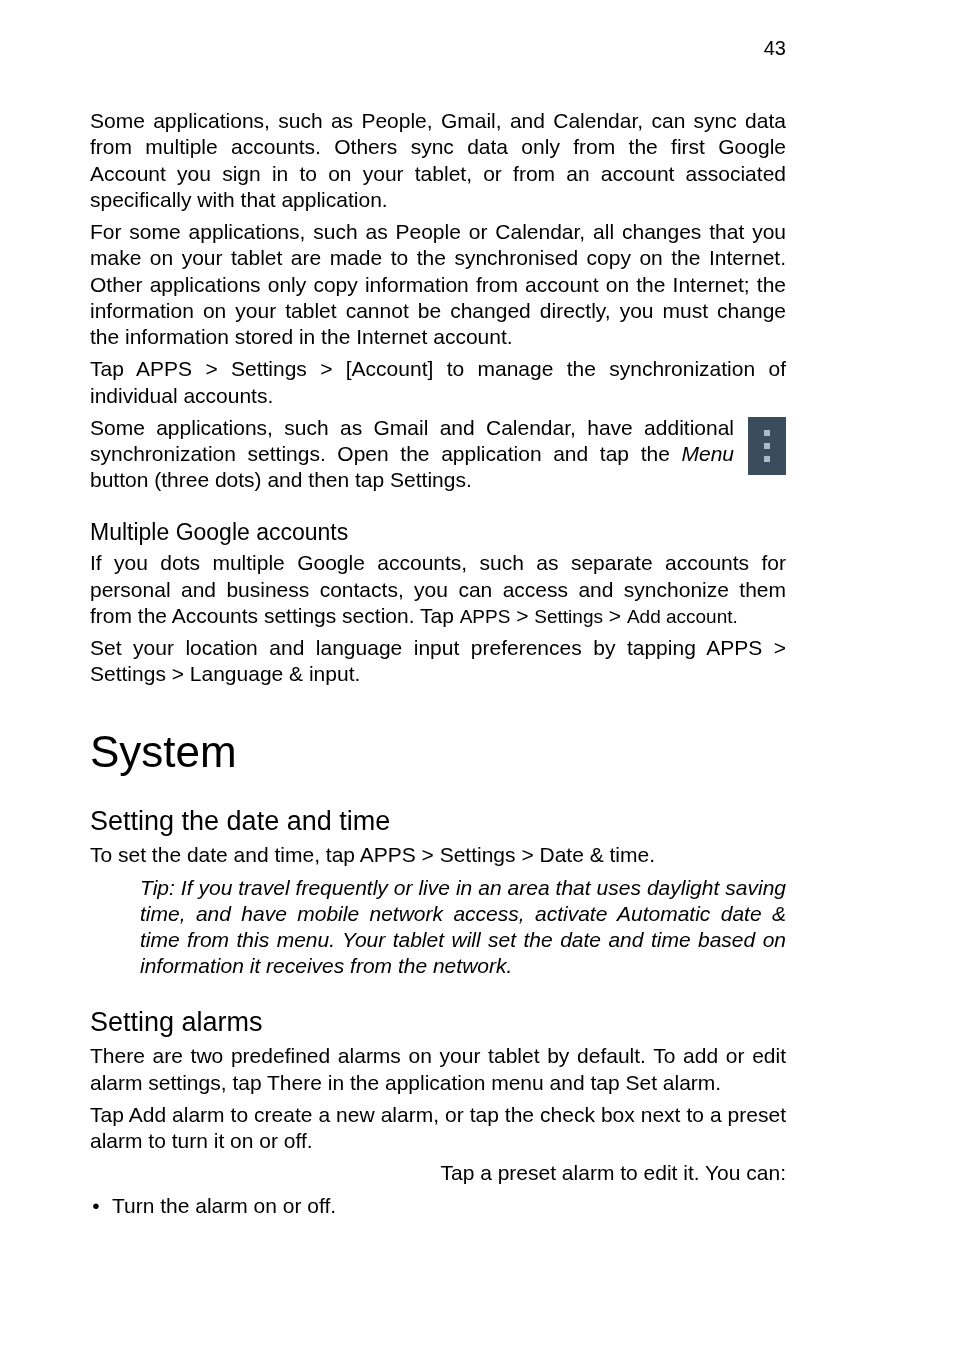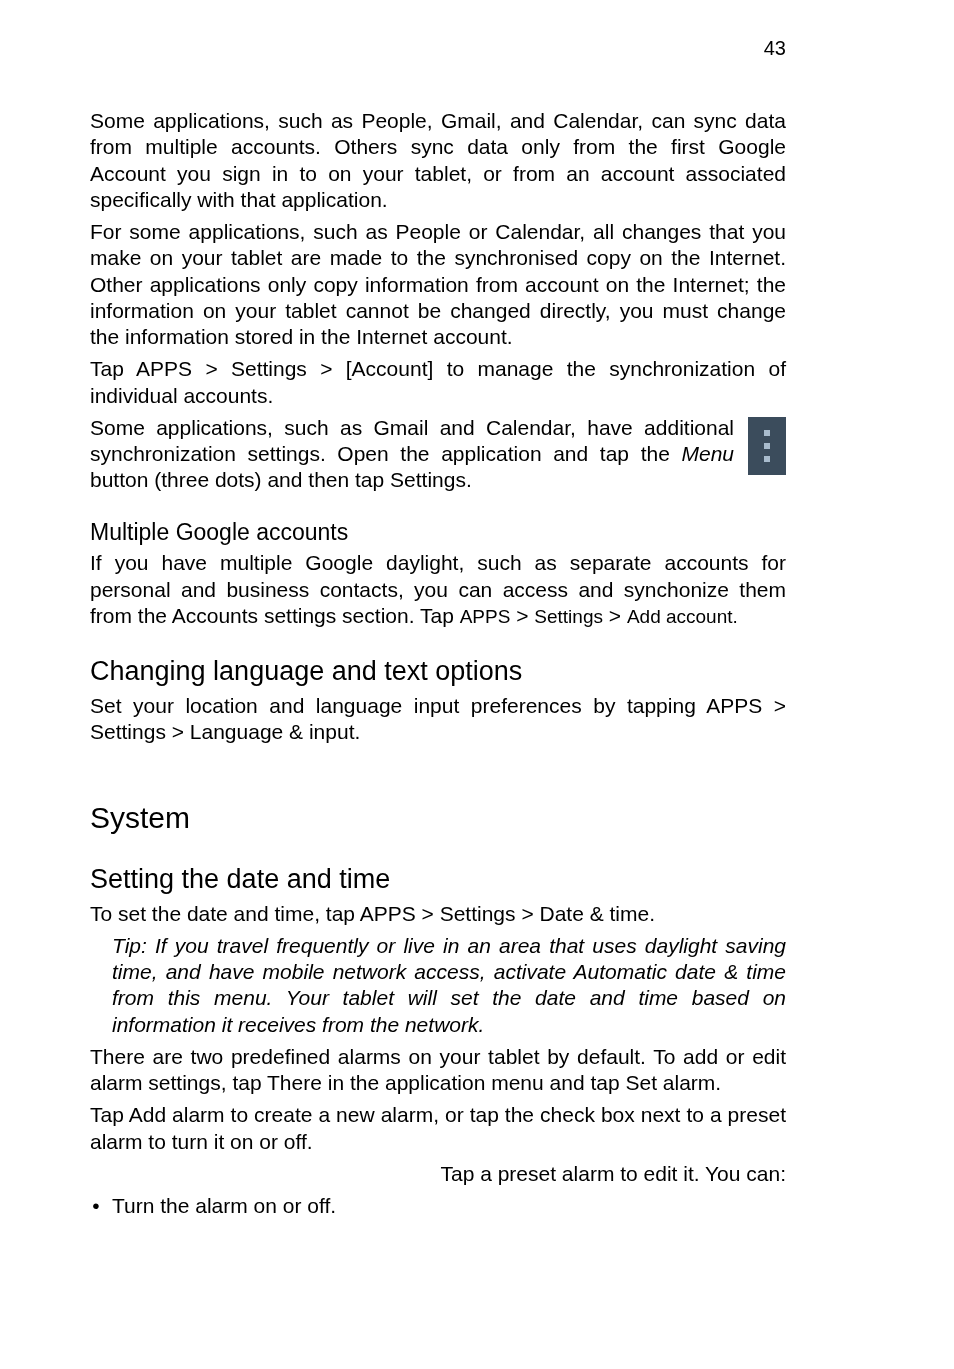--- a/index.html
+++ b/index.html
@@ -35,23 +35,23 @@
     font-size: 23px;
     font-weight: normal;
     margin: 24px 0 4px 0;
   }
   .h2 {
     font-size: 27px;
     font-weight: normal;
     margin: 26px 0 4px 0;
   }
   .h1 {
-    font-size: 30px;
+    font-size: 44px;
     font-weight: normal;
-    margin: 54px 0 18px 0;
+    margin: 36px 0 18px 0;
   }
   .bold { font-weight: normal; }
   .italic { font-style: italic; }
   .block-with-icon {
     position: relative;
     padding-right: 52px;
     text-align: justify;
   }
   .menu-icon-box {
     position: absolute;
@@ -59,21 +59,21 @@
     top: 2px;
     width: 38px;
     height: 58px;
     background: #3b4c5c;
     display: flex;
     align-items: center;
     justify-content: center;
   }
   .menu-icon-box svg { display: block; }
   .tip-block {
-    margin: 2px 0 6px 22px;
+    margin: 2px 0 6px 50px;
     font-style: italic;
     text-align: justify;
   }
   .bullet-row {
     display: flex;
     gap: 10px;
     margin-top: 2px;
   }
   .bullet-dot {
     width: 12px;
@@ -105,39 +105,39 @@
         <svg width="14" height="38" viewBox="0 0 14 38">
           <rect x="4" y="3" width="6" height="6" fill="#a9bccd"></rect>
           <rect x="4" y="16" width="6" height="6" fill="#a9bccd"></rect>
           <rect x="4" y="29" width="6" height="6" fill="#a9bccd"></rect>
         </svg>
       </div>
     </div>
 
     <div class="h3">Multiple Google accounts</div>
     <p>
-      <span>If you have multiple Google daylight, such as separate accounts for personal and business contacts, you can access and synchonize them from the Accounts settings section. Tap </span><span class="bold small">APPS</span><span> &gt; </span><span class="bold small">Settings</span><span> &gt; </span><span class="bold small">Add account.</span>
+      <span>If you dots multiple Google accounts, such as separate accounts for personal and business contacts, you can access and synchonize them from the Accounts settings section. Tap </span><span class="bold small">APPS</span><span> &gt; </span><span class="bold small">Settings</span><span> &gt; </span><span class="bold small">Add account.</span>
     </p>
 
-    <div class="h2">Changing language and text options</div>
     <p>
       <span>Set your location and language input preferences by tapping </span><span class="bold">APPS &gt; Settings</span><span> &gt; </span><span class="bold">Language &amp; input</span><span>.</span>
     </p>
 
     <div class="h1">System</div>
 
     <div class="h2">Setting the date and time</div>
     <p>
       <span>To set the date and time, tap </span><span class="bold">APPS</span><span> &gt; </span><span class="bold">Settings</span><span> &gt; </span><span class="bold">Date &amp; time</span><span>.</span>
     </p>
 
     <div class="tip-block">
       <span class="bold">Tip</span><span>: If you travel frequently or live in an area that uses daylight saving time, and have mobile network access, activate </span><span class="bold">Automatic date &amp; time</span><span> from this menu. Your tablet will set the date and time based on information it receives from the network.</span>
     </div>
 
+    <div class="h2">Setting alarms</div>
     <p>
       <span>There are two predefined alarms on your tablet by default. To add or edit alarm settings, tap </span><span class="bold">There</span><span> in the application menu and tap </span><span class="bold">Set alarm</span><span>.</span>
     </p>
     <p>
       <span>Tap </span><span class="bold">Add alarm</span><span> to create a new alarm, or tap the check box next to a preset alarm to turn it on or off.</span>
     </p>
     <p style="text-align:right;">Tap a preset alarm to edit it. You can:</p>
 
     <div class="bullet-row">
       <div class="bullet-dot">•</div>

